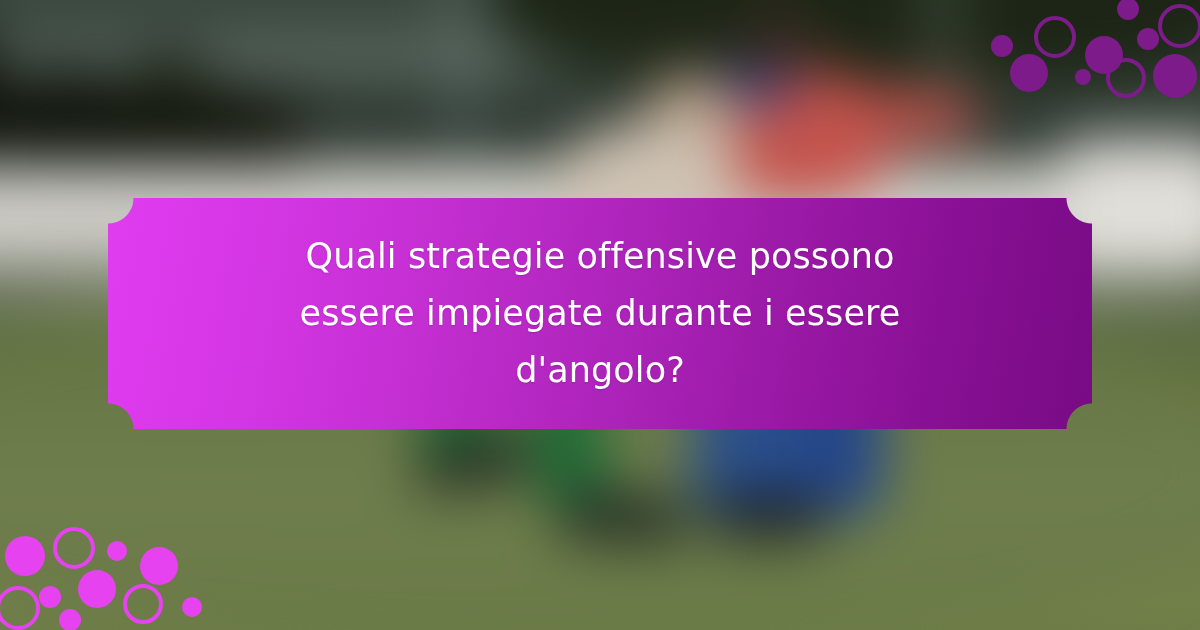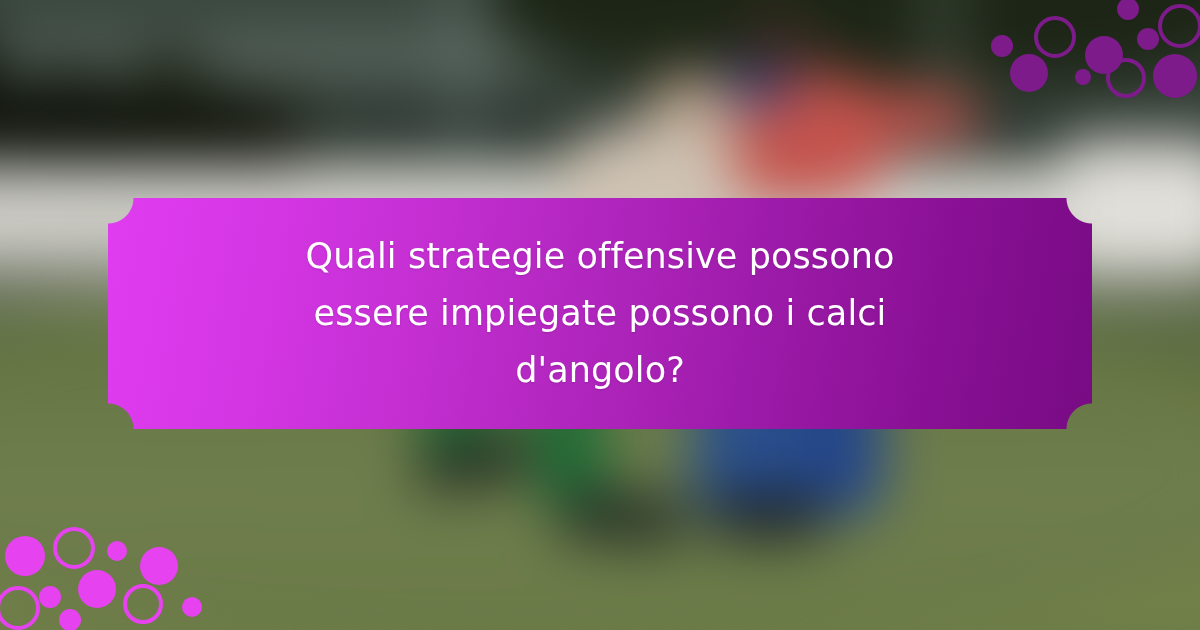--- a/index.html
+++ b/index.html
@@ -154,16 +154,16 @@
       <div class="dot" style="left: 140px; top: 37px; width: 38px; height: 38px; background: rgb(230, 66, 240);"></div>
       <div class="dot" style="left: 78px; top: 60px; width: 38px; height: 38px; background: rgb(230, 66, 240);"></div>
       <div class="dot" style="left: 39px; top: 76px; width: 22px; height: 22px; background: rgb(230, 66, 240);"></div>
       <div class="dot" style="left: -4px; top: 76px; width: 44px; height: 44px; border: 4px solid rgb(230, 66, 240);"></div>
       <div class="dot" style="left: 123px; top: 74px; width: 40px; height: 40px; border: 4px solid rgb(230, 66, 240);"></div>
       <div class="dot" style="left: 59px; top: 99px; width: 22px; height: 22px; background: rgb(230, 66, 240);"></div>
       <div class="dot" style="left: 182px; top: 87px; width: 20px; height: 20px; background: rgb(230, 66, 240);"></div>
     </div>
 
   <div class="card">
-    <div class="card-title">Quali strategie offensive possono essere impiegate possono i calci d'angolo?</div>
+    <div class="card-title">Quali strategie offensive possono essere impiegate durante i essere d'angolo?</div>
   </div>
 
 </div>
 
 </body></html>

